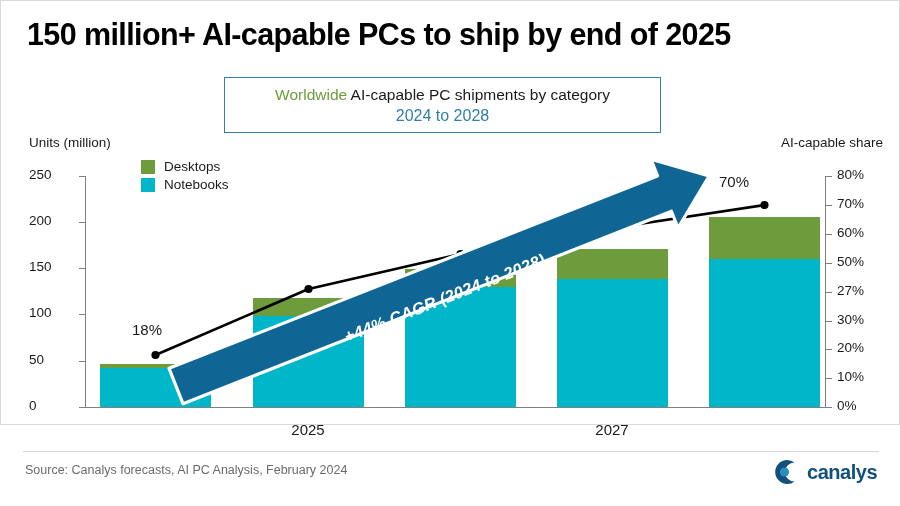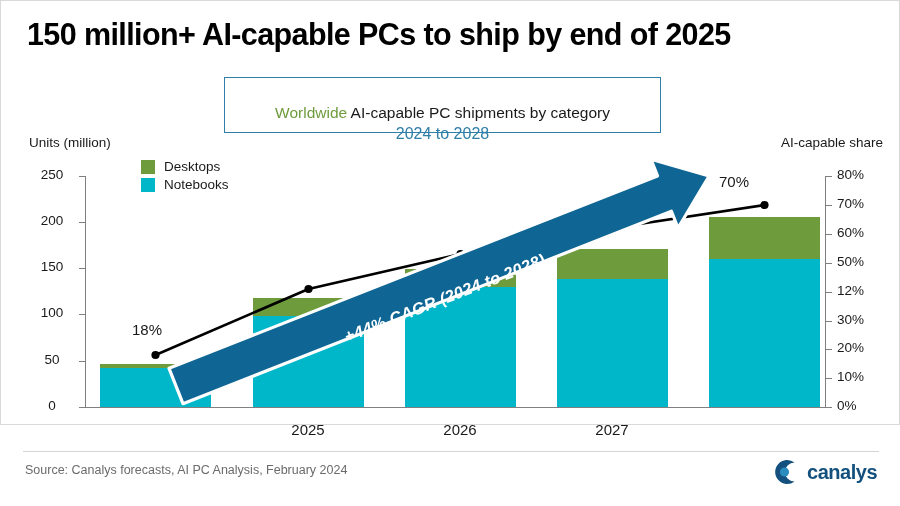--- a/index.html
+++ b/index.html
@@ -32,21 +32,21 @@
 
   
   .subtitle-box{
     position:absolute;
     left:223px; top:76px;
     width:437px; height:56px;
     box-sizing:border-box;
     border:1.2px solid #2f7fa8;
     background:#fff;
     text-align:center;
-    padding-top:25px;
+    padding-top:7px;
   }
   .subtitle-line1{
     font-size:15.5px;
     line-height:20px;
     white-space:nowrap;
   }
   .sub-ww{color:#6e9b3c;}
   .sub-rest{color:#1a1a1a;}
   .subtitle-line2{
     font-size:16px;
@@ -124,21 +124,21 @@
   .h-axis{left:84px; top:406px; width:741px; height:1.3px;}
 
   .tick{position:absolute;background:#7f7f7f;height:1.3px;width:6px;}
   .tick-l{left:78px;}
   .tick-r{left:825px;}
 
   .ylab{
     position:absolute;
     font-size:13.5px;
     color:#1a1a1a;
-    text-align:center;
+    text-align:left;
     width:46px;
   }
   .ylab-l{left:28px;}
   .ylab-r{left:836px;text-align:left;width:60px;}
 
   
   .bar{position:absolute;}
   .bar-note{background:#00b6c9;}
   .bar-desk{background:#6e9b3c;}
 
@@ -266,21 +266,21 @@
     <div class="tick tick-r" style="top:291px"></div>
     <div class="tick tick-r" style="top:320px"></div>
     <div class="tick tick-r" style="top:348px"></div>
     <div class="tick tick-r" style="top:377px"></div>
     <div class="tick tick-r" style="top:406px"></div>
 
     <div class="ylab ylab-r" style="top:166px">80%</div>
     <div class="ylab ylab-r" style="top:195px">70%</div>
     <div class="ylab ylab-r" style="top:224px">60%</div>
     <div class="ylab ylab-r" style="top:253px">50%</div>
-    <div class="ylab ylab-r" style="top:282px">12%</div>
+    <div class="ylab ylab-r" style="top:282px">27%</div>
     <div class="ylab ylab-r" style="top:311px">30%</div>
     <div class="ylab ylab-r" style="top:339px">20%</div>
     <div class="ylab ylab-r" style="top:368px">10%</div>
     <div class="ylab ylab-r" style="top:397px">0%</div>
 
     <div class="bar bar-note" style="left:99px; width:111px; top:365px; height:41px;"></div>
     <div class="bar bar-desk" style="left:99px; width:111px; top:363px; height:4px;"></div>
 
     <div class="bar bar-note" style="left:252px; width:111px; top:314px; height:92px;"></div>
     <div class="bar bar-desk" style="left:252px; width:111px; top:297px; height:18px;"></div>
@@ -288,21 +288,20 @@
     <div class="bar bar-note" style="left:404px; width:111px; top:285px; height:121px;"></div>
     <div class="bar bar-desk" style="left:404px; width:111px; top:268px; height:18px;"></div>
 
     <div class="bar bar-note" style="left:556px; width:111px; top:277px; height:129px;"></div>
     <div class="bar bar-desk" style="left:556px; width:111px; top:248px; height:30px;"></div>
 
     <div class="bar bar-note" style="left:708px; width:111px; top:257px; height:149px;"></div>
     <div class="bar bar-desk" style="left:708px; width:111px; top:216px; height:42px;"></div>
 
     <div class="xlab" style="left:247px">2025</div>
-    <div class="xlab" style="left:399px">2026</div>
     <div class="xlab" style="left:551px">2027</div>
 
     <svg class="line-svg" viewBox="0 0 900 506">
       <polyline points="154.5,354 307.5,288 459.5,253 611.5,227 763.5,204" fill="none" stroke="#000000" stroke-width="2.6" stroke-linejoin="round" stroke-linecap="round"></polyline>
       <circle cx="154.5" cy="354" r="4.1" fill="#000"></circle>
       <circle cx="307.5" cy="288" r="4.1" fill="#000"></circle>
       <circle cx="459.5" cy="253" r="4.1" fill="#000"></circle>
       <circle cx="611.5" cy="227" r="4.1" fill="#000"></circle>
       <circle cx="763.5" cy="204" r="4.1" fill="#000"></circle>
     </svg>

